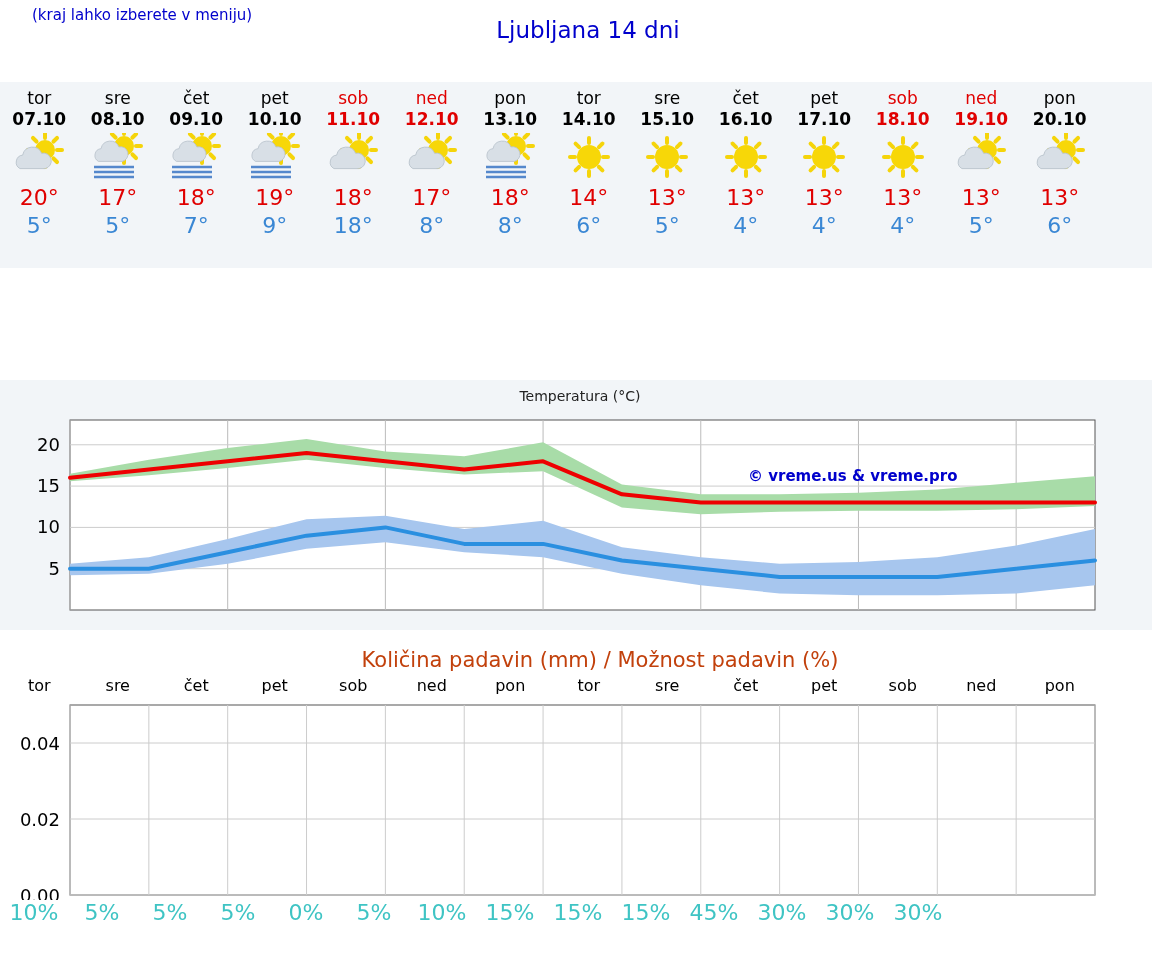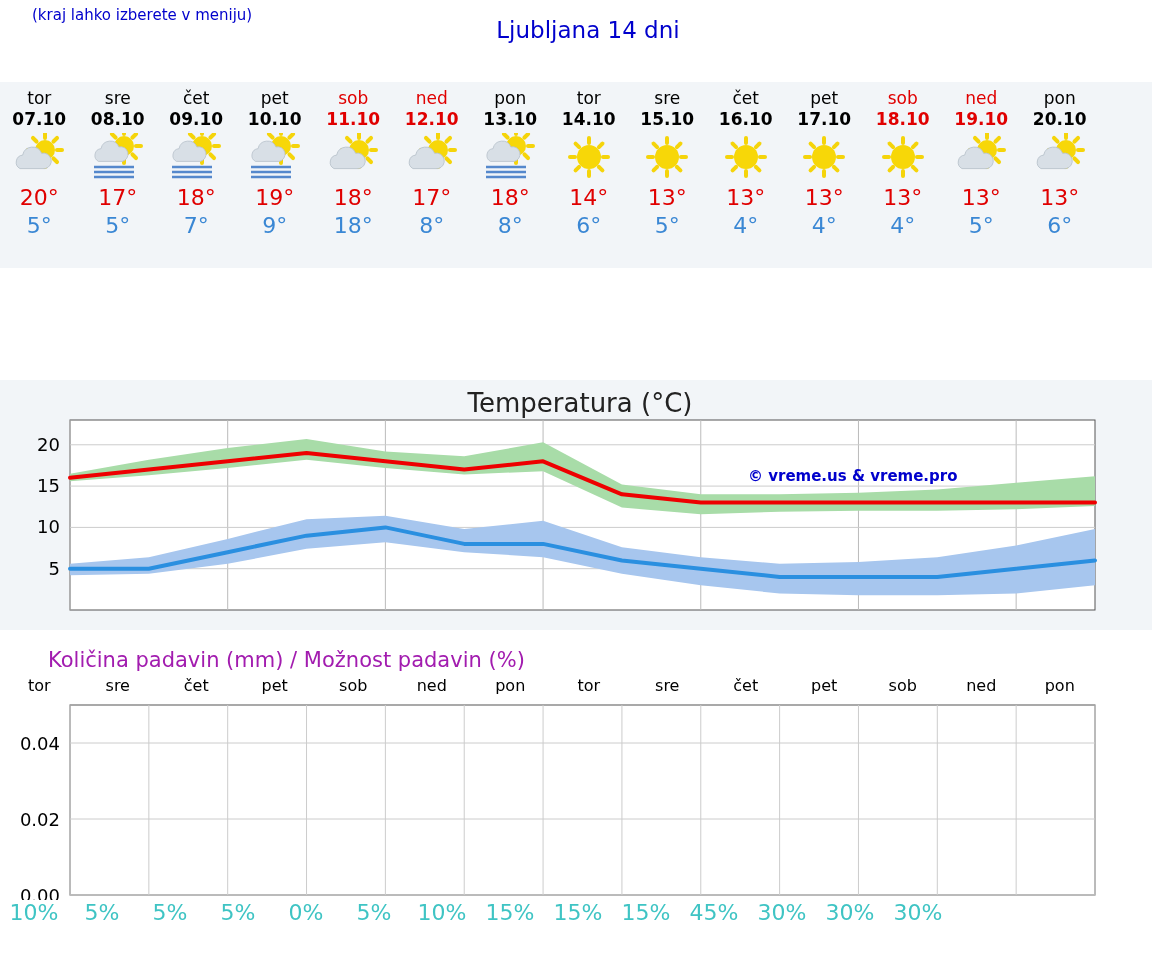--- a/index.html
+++ b/index.html
@@ -42,32 +42,32 @@
   .wk{color:#e00000;}
   .wd{color:#000000;}
   .icon{height:48px;width:72px;margin-top:3px;position:relative;}
   .tmax{font-size:22px;color:#e00000;line-height:29px;margin-top:2px;}
   .tmin{font-size:22px;color:#3a87d4;line-height:27px;}
 
   
   .tempbox{position:absolute;left:0;top:380px;width:1152px;height:250px;background:#f2f5f8;}
   .tempTitle{
     position:absolute;left:8px;right:0;top:388px;text-align:center;
-    font-size:26px;color:#222;
+    font-size:14px;color:#222;
   }
   .tempsvg{position:absolute;left:0;top:380px;}
   .copyright{
     position:absolute;left:748px;top:467px;
     font-size:15px;color:#0000cc;font-weight:bold;
   }
 
   
   .precTitle{
-    position:absolute;left:0;right:0;top:648px;text-align:left;
-    font-size:21px;color:#a21caf;padding-left:48px;
+    position:absolute;left:0;right:0;top:648px;text-align:center;
+    font-size:21px;color:#c2410c;padding-left:48px;
   }
   .precdays{
     position:absolute;left:0;top:676px;width:1152px;height:22px;display:flex;
   }
   .precdays div{width:78.5px;text-align:center;font-size:16px;color:#000;}
   .precsvg{position:absolute;left:0;top:700px;}
   .percrow{
     position:absolute;left:0;top:900px;width:952px;display:flex;
   }
   .percrow div{width:78.5px;text-align:center;font-size:22px;color:#3fc4c4;}

